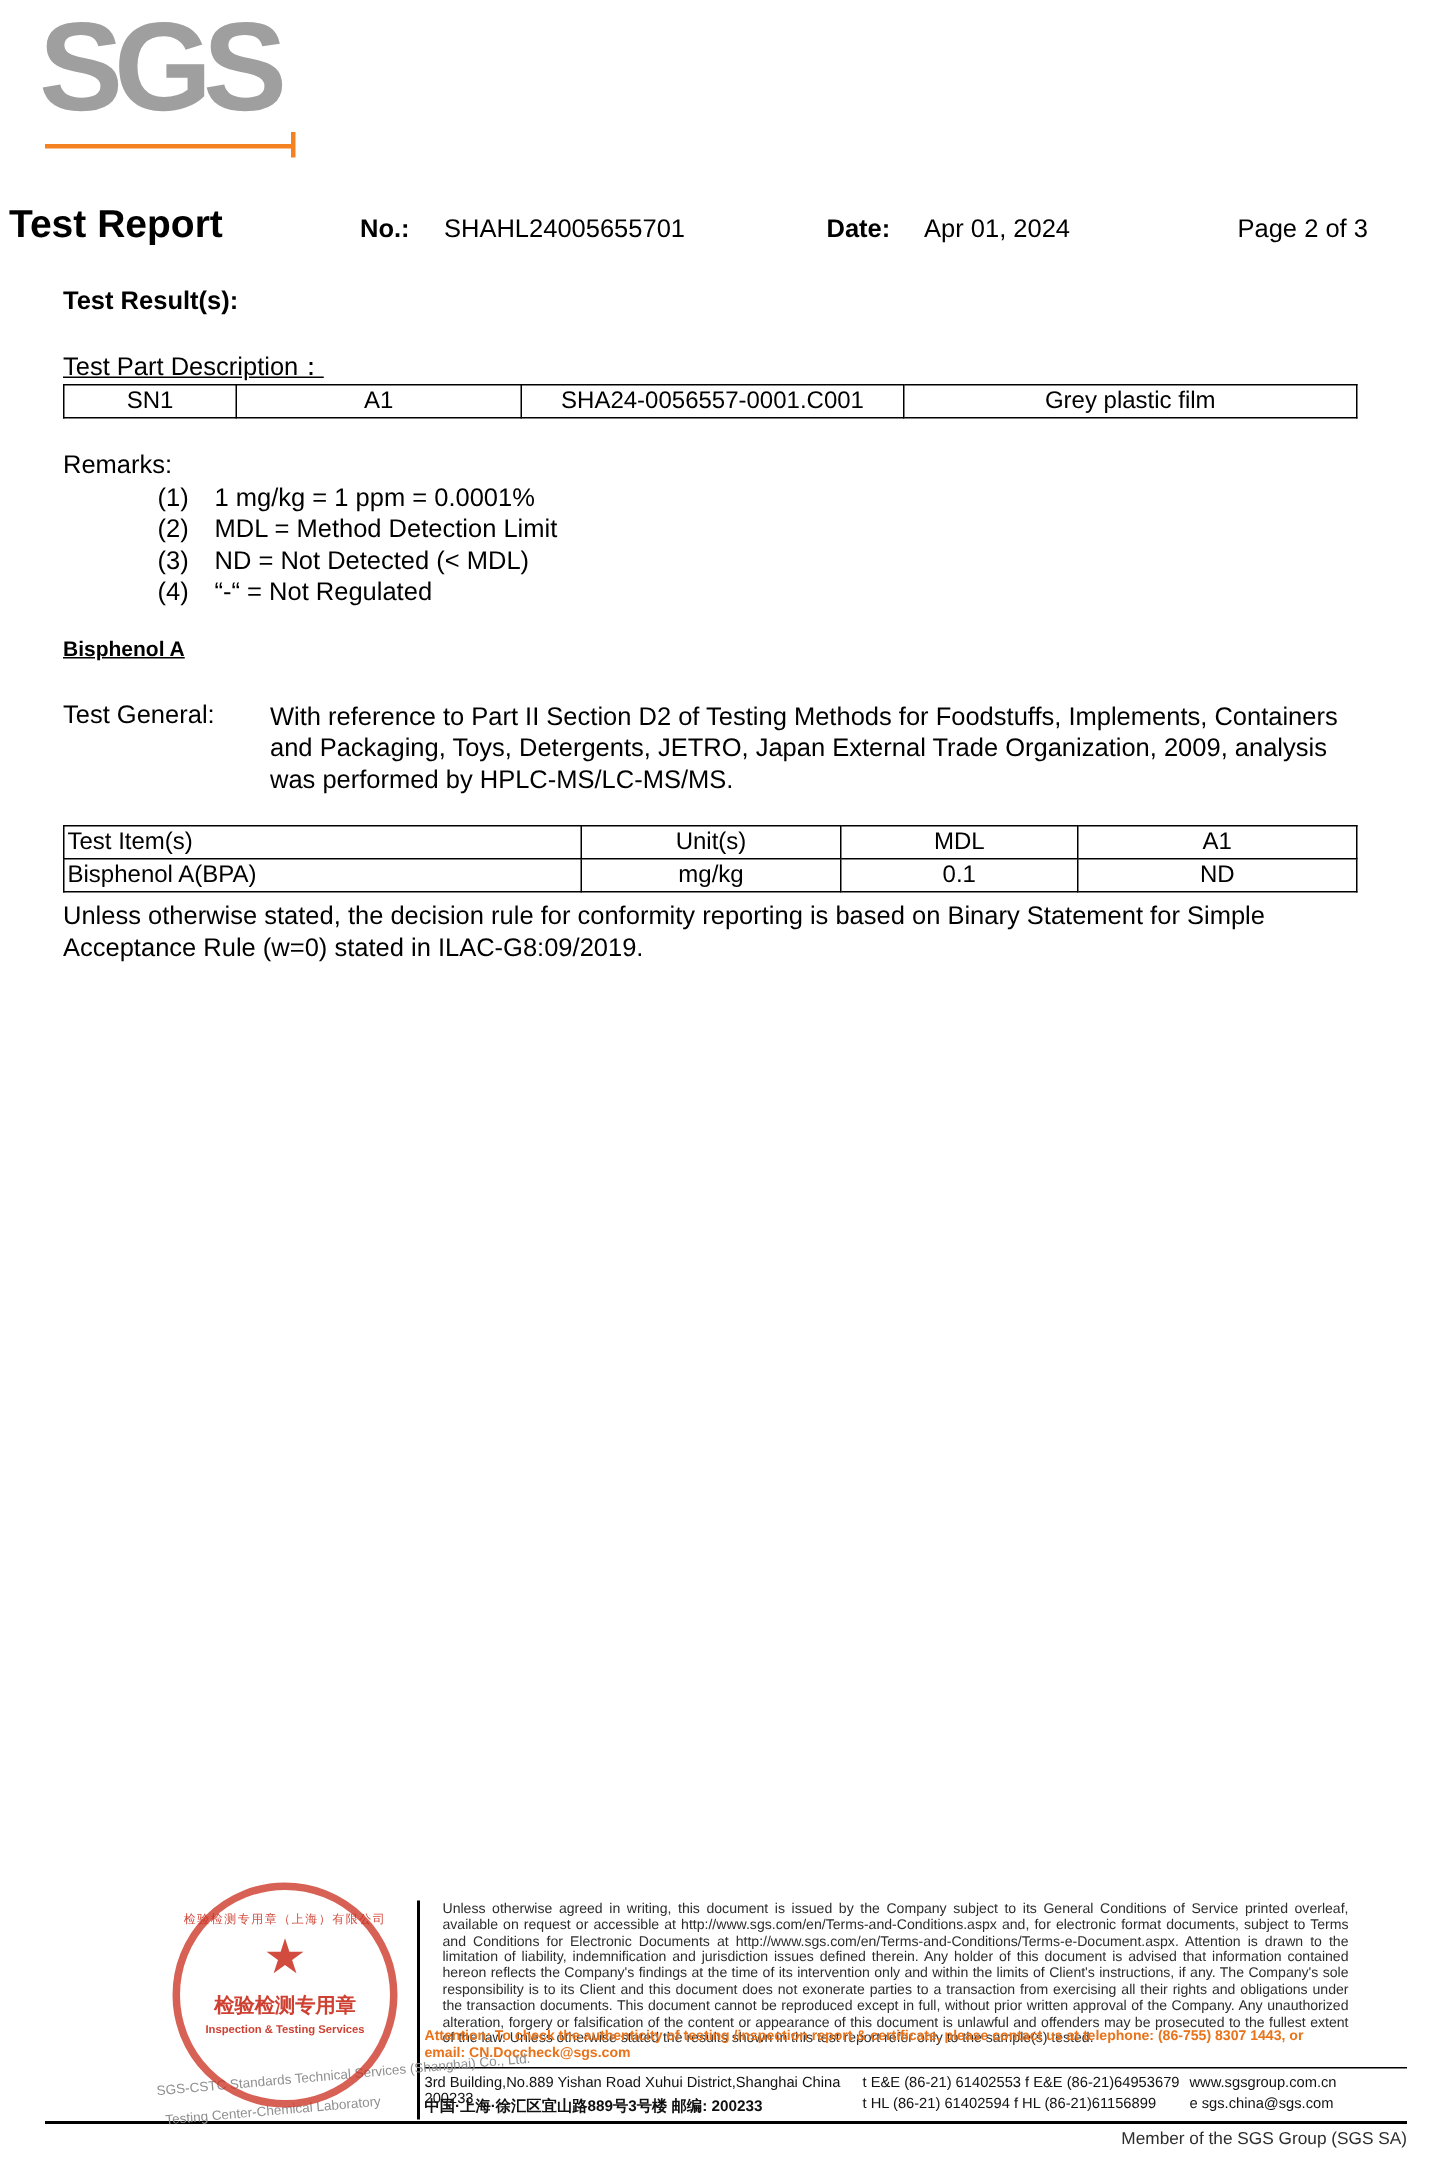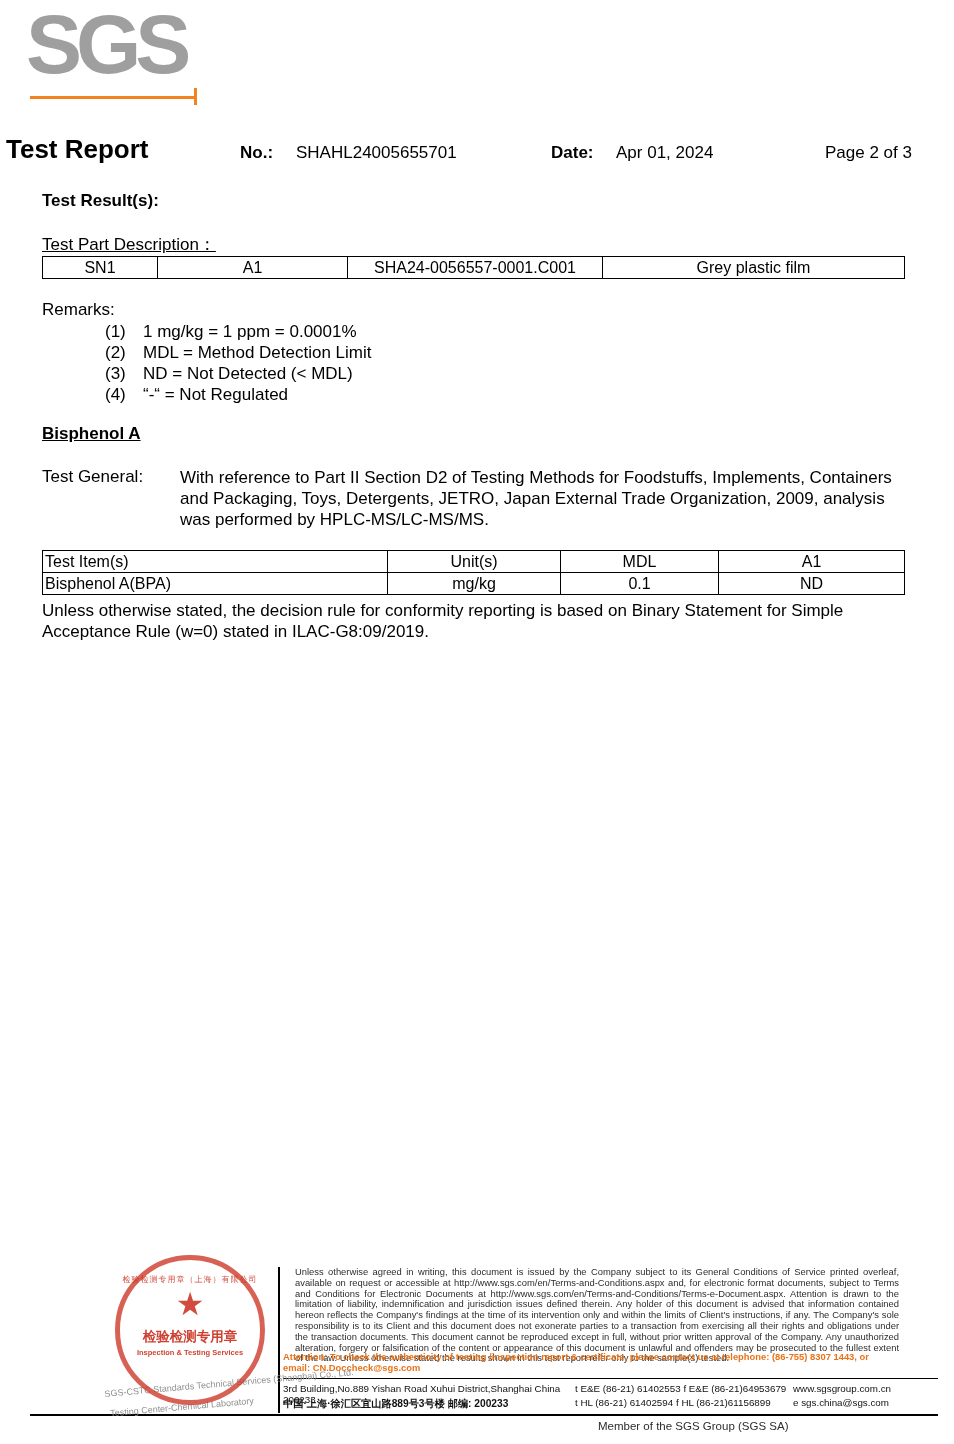--- a/index.html
+++ b/index.html
@@ -33,21 +33,21 @@
   .sample-table { left:42px; top:256px; width:862px; }
   .sample-table th, .sample-table td { border:1.5px solid #000; height:22px; text-align:center;
     font-weight:400; padding:0 2px; overflow:hidden; white-space:nowrap; }
   .sample-table th { background:#c1c1c1; }
 
   .remarks-heading { left:42px; top:300px; font-size:17px; }
   .remarks { left:105px; top:321px; font-size:17px; }
   .remark-row { display:flex; height:21px; line-height:21px; }
   .remark-num { width:38px; }
 
-  .section-title { left:42px; top:424px; font-size:17px; font-weight:700; text-decoration:underline; }
+  .section-title { left:42px; top:424px; font-size:14px; font-weight:700; text-decoration:underline; }
 
   .tm-label { left:42px; top:467px; font-size:17px; }
   .tm-text { left:180px; top:467px; width:738px; font-size:17px; line-height:21px; }
 
   .result-table { left:42px; top:550px; width:862px; }
   .result-table th, .result-table td { border:1.5px solid #000; height:22px; text-align:center;
     font-weight:400; padding:0 2px; overflow:hidden; white-space:nowrap; }
   .result-table th:first-child, .result-table td:first-child { text-align:left; }
 
   .decision { left:42px; top:600px; width:878px; font-size:17px; line-height:21px; }
@@ -60,21 +60,21 @@
     color:#e8731a; font-weight:700; }
   .footer-rule1 { left:283px; top:1378px; width:655px; height:1px; background:#000; }
   .addr { font-size:9.8px; color:#111; }
   .addr-en { left:283px; top:1383px; width:290px; }
   .addr-cn { left:283px; top:1397px; width:290px; font-weight:700; font-size:10.2px; }
   .contact1 { left:575px; top:1383px; }
   .contact2 { left:575px; top:1397px; }
   .web1 { left:793px; top:1383px; }
   .web2 { left:793px; top:1397px; }
   .footer-rule2 { left:30px; top:1414px; width:908px; height:2px; background:#000; }
-  .member { left:598px; top:1420px; width:340px; text-align:left; font-size:11.5px; color:#2d2d2d; }
+  .member { left:598px; top:1420px; width:340px; text-align:right; font-size:11.5px; color:#2d2d2d; }
 
   .company1 { left:104px; top:1378px; font-size:9px; color:#8f8f8f; transform:rotate(-5deg);
     z-index:1; white-space:nowrap; }
   .company2 { left:110px; top:1402px; font-size:9px; color:#8f8f8f; transform:rotate(-5deg);
     z-index:1; white-space:nowrap; }
 
   .seal { left:115px; top:1255px; width:150px; height:150px; border:5px solid rgba(201,44,28,0.75);
     border-radius:50%; z-index:2; text-align:center; }
   .seal-ring-text { position:absolute; top:14px; left:0; width:100%; font-size:8px;
     color:rgba(201,44,28,0.85); letter-spacing:1px; }

